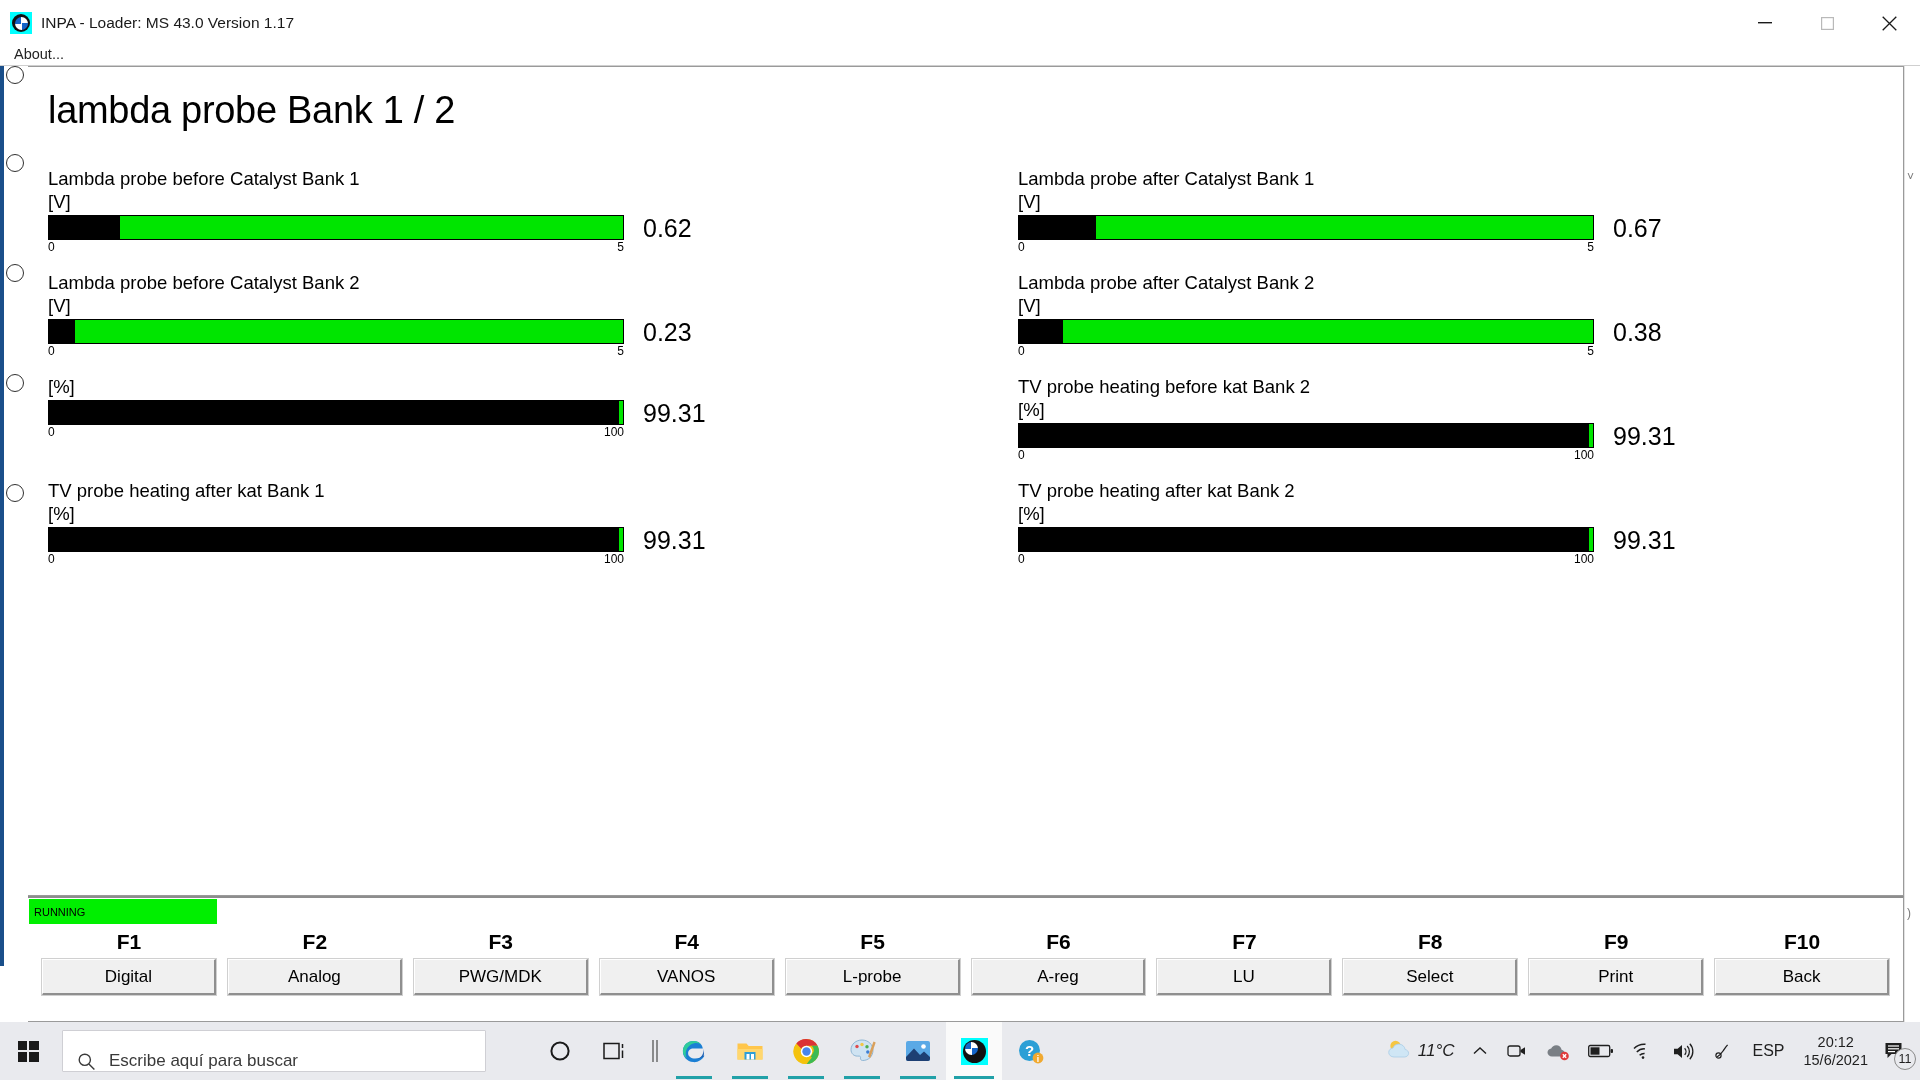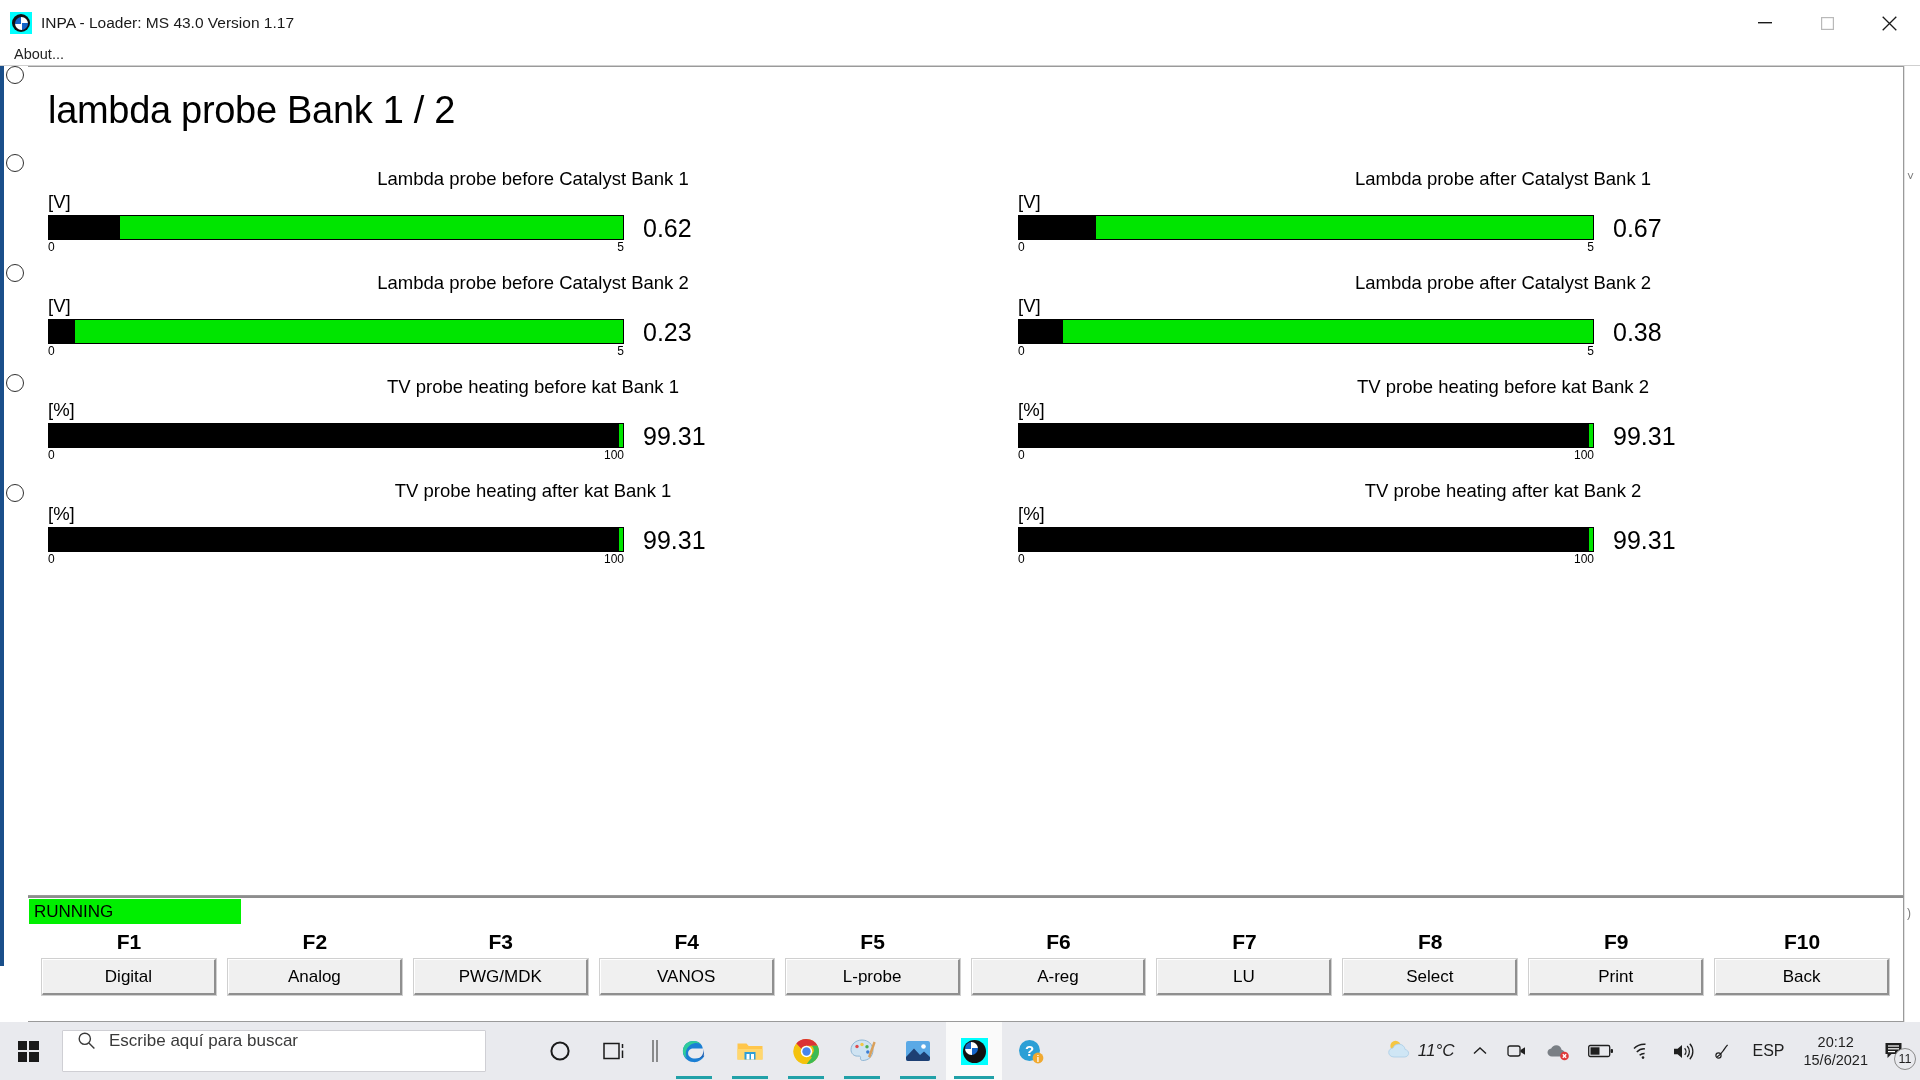--- a/index.html
+++ b/index.html
@@ -118,21 +118,20 @@
     margin-bottom: 15px;
   }
   .gauge {
     width: 970px;
     flex: 0 0 auto;
   }
   .gauge-label {
     font-size: 18.5px; color: #000;
     line-height: 23px;
     white-space: nowrap;
-    text-align: center;
   }
   .gauge-unit {
     font-size: 18.5px; color: #000;
     line-height: 23px;
   }
   .gauge-meter-line {
     display: flex; align-items: flex-start;
     margin-top: 2px;
   }
   .bar-wrap {
@@ -179,23 +178,23 @@
     border: 1px solid #9a9a9a;
     border-top: 2px solid #8d8d8d;
     border-left: none;
   }
   #status-row {
     position: relative;
     height: 26px;
   }
   #running-badge {
     position: absolute; left: 1px; top: 1px;
-    width: 212px; height: 25px;
+    width: 188px; height: 25px;
     background: #00ef00;
-    color: #000; font-size: 17px;
+    color: #000; font-size: 11px;
     display: flex; align-items: center;
     padding-left: 5px;
     white-space: nowrap;
   }
   #read-status {
     position: absolute; left: 0; right: 0; top: 3px;
     text-align: center;
     font-size: 16.5px; font-weight: bold; color: #000;
   }
   #fkey-labels {
@@ -253,21 +252,21 @@
     display: grid;
     grid-template-columns: 1fr 1fr;
     grid-template-rows: 1fr 1fr;
     gap: 2.4px;
   }
   .win-logo span { background: #1a1a1a; display: block; }
   #search-box {
     width: 424px; height: 42px;
     background: #ffffff;
     border: 1px solid #cfcfd4;
-    display: flex; align-items: flex-start;
+    display: flex; align-items: flex-end;
     margin-left: 6px;
     border-radius: 1px;
   }
   #search-box .mag {
     width: 46px; display: flex; align-items: center; justify-content: center;
     flex: 0 0 auto;
   }
   #search-placeholder {
     font-size: 17px; color: #3a3a3a;
     white-space: nowrap;
@@ -427,21 +426,20 @@
                   <span class="smin">0</span>
                   <span class="smax">5</span>
                 </div>
               </div>
               <div class="gauge-value">0.38</div>
             </div>
           </div>
         </div>
         <div class="gauge-row">
           <div class="gauge">
-            <div class="gauge-label">TV probe heating before kat Bank 1</div>
             <div class="gauge-unit">[%]</div>
             <div class="gauge-meter-line">
               <div class="bar-wrap">
                 <div class="bar-track">
                   <div class="bar-fill" style="width: 99.31%;"></div>
                 </div>
                 <div class="bar-scale">
                   <span class="smin">0</span>
                   <span class="smax">100</span>
                 </div>

